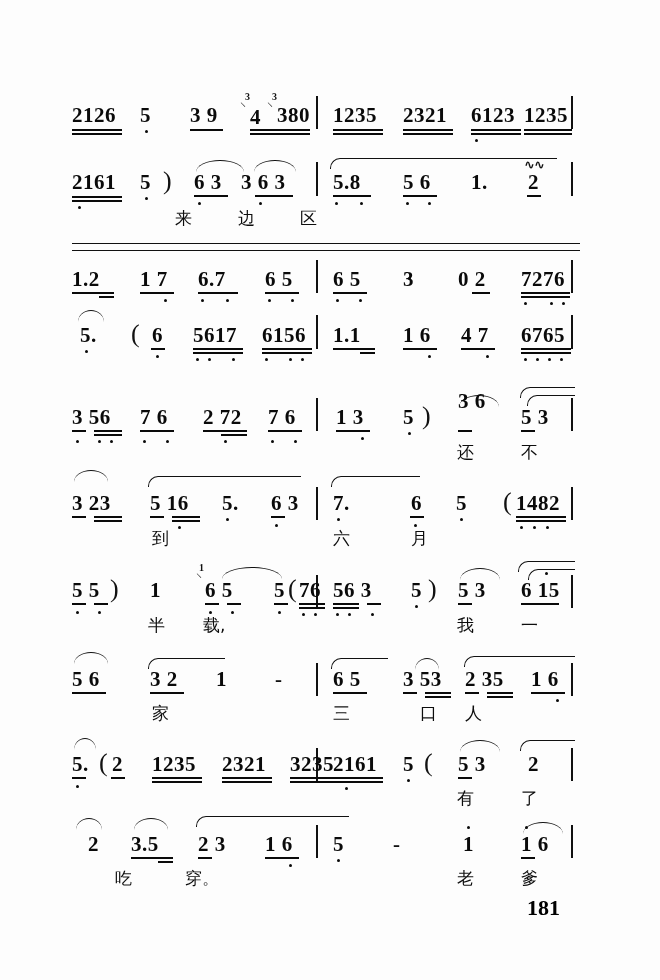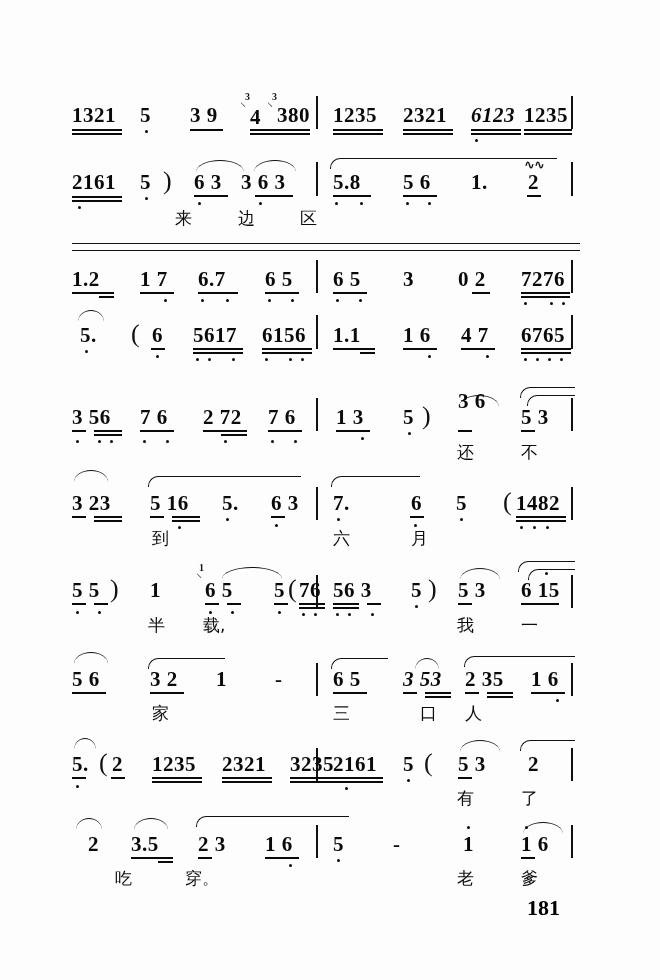--- a/index.html
+++ b/index.html
@@ -158,21 +158,21 @@
   <div class="barline" style="left:571px; top:487px; height:33px;"></div>
   <div class="barline" style="left:316px; top:575px; height:33px;"></div>
   <div class="barline" style="left:571px; top:575px; height:33px;"></div>
   <div class="barline" style="left:316px; top:663px; height:33px;"></div>
   <div class="barline" style="left:571px; top:663px; height:33px;"></div>
   <div class="barline" style="left:316px; top:748px; height:33px;"></div>
   <div class="barline" style="left:571px; top:748px; height:33px;"></div>
   <div class="barline" style="left:316px; top:825px; height:33px;"></div>
   <div class="barline" style="left:571px; top:825px; height:33px;"></div>
 
-  <div class="note" style="left:72px;  top:105px;">1321</div>
+  <div class="note" style="left:72px;  top:105px;">2126</div>
   <div class="beam" style="left:72px; top:129px; width:50px;"></div>
   <div class="beam" style="left:72px; top:133px; width:50px;"></div>
 
   <div class="note" style="left:140px; top:105px;">5</div>
   <div class="dot" style="left:145px; top:130px;"></div>
 
   <div class="note" style="left:190px; top:105px;">3 9</div>
   <div class="beam" style="left:190px; top:129px; width:33px;"></div>
 
   <div class="grace" style="left:245px; top:92px;">3</div>
@@ -185,21 +185,21 @@
   <div class="beam" style="left:250px; top:133px; width:60px;"></div>
 
   <div class="note" style="left:333px; top:105px;">1235</div>
   <div class="beam" style="left:333px; top:129px; width:50px;"></div>
   <div class="beam" style="left:333px; top:133px; width:50px;"></div>
 
   <div class="note" style="left:403px; top:105px;">2321</div>
   <div class="beam" style="left:403px; top:129px; width:50px;"></div>
   <div class="beam" style="left:403px; top:133px; width:50px;"></div>
 
-  <div class="note" style="left:471px; top:105px;font-style:italic;">6123</div>
+  <div class="note" style="left:471px; top:105px;">6123</div>
   <div class="beam" style="left:471px; top:129px; width:50px;"></div>
   <div class="beam" style="left:471px; top:133px; width:50px;"></div>
   <div class="dot" style="left:475px; top:139px;"></div>
 
   <div class="note" style="left:524px; top:105px;">1235</div>
   <div class="beam" style="left:524px; top:129px; width:48px;"></div>
   <div class="beam" style="left:524px; top:133px; width:48px;"></div>
 
   <div class="note" style="left:72px;  top:172px;">2161</div>
   <div class="beam" style="left:72px; top:196px; width:50px;"></div>
@@ -470,21 +470,21 @@
   <div class="beam" style="left:150px; top:692px; width:34px;"></div>
 
   <div class="note" style="left:216px; top:669px;">1</div>
   <div class="dash" style="left:275px; top:669px;">-</div>
 
   <div class="hook-left right-hook" style="left:331px; top:658px; width:56px;"></div>
   <div class="note" style="left:333px; top:669px;">6 5</div>
   <div class="beam" style="left:333px; top:692px; width:34px;"></div>
 
   <div class="slur" style="left:415px; top:658px; width:24px;"></div>
-  <div class="note" style="left:403px; top:669px;font-style:italic;">3 53</div>
+  <div class="note" style="left:403px; top:669px;">3 53</div>
   <div class="beam" style="left:403px; top:692px; width:14px;"></div>
   <div class="beam" style="left:425px; top:692px; width:26px;"></div>
   <div class="beam" style="left:425px; top:696px; width:26px;"></div>
 
   <div class="hook-left right-hook" style="left:464px; top:656px; width:110px;"></div>
   <div class="note" style="left:465px; top:669px;">2 35</div>
   <div class="beam" style="left:465px; top:692px; width:14px;"></div>
   <div class="beam" style="left:487px; top:692px; width:26px;"></div>
   <div class="beam" style="left:487px; top:696px; width:26px;"></div>
 

